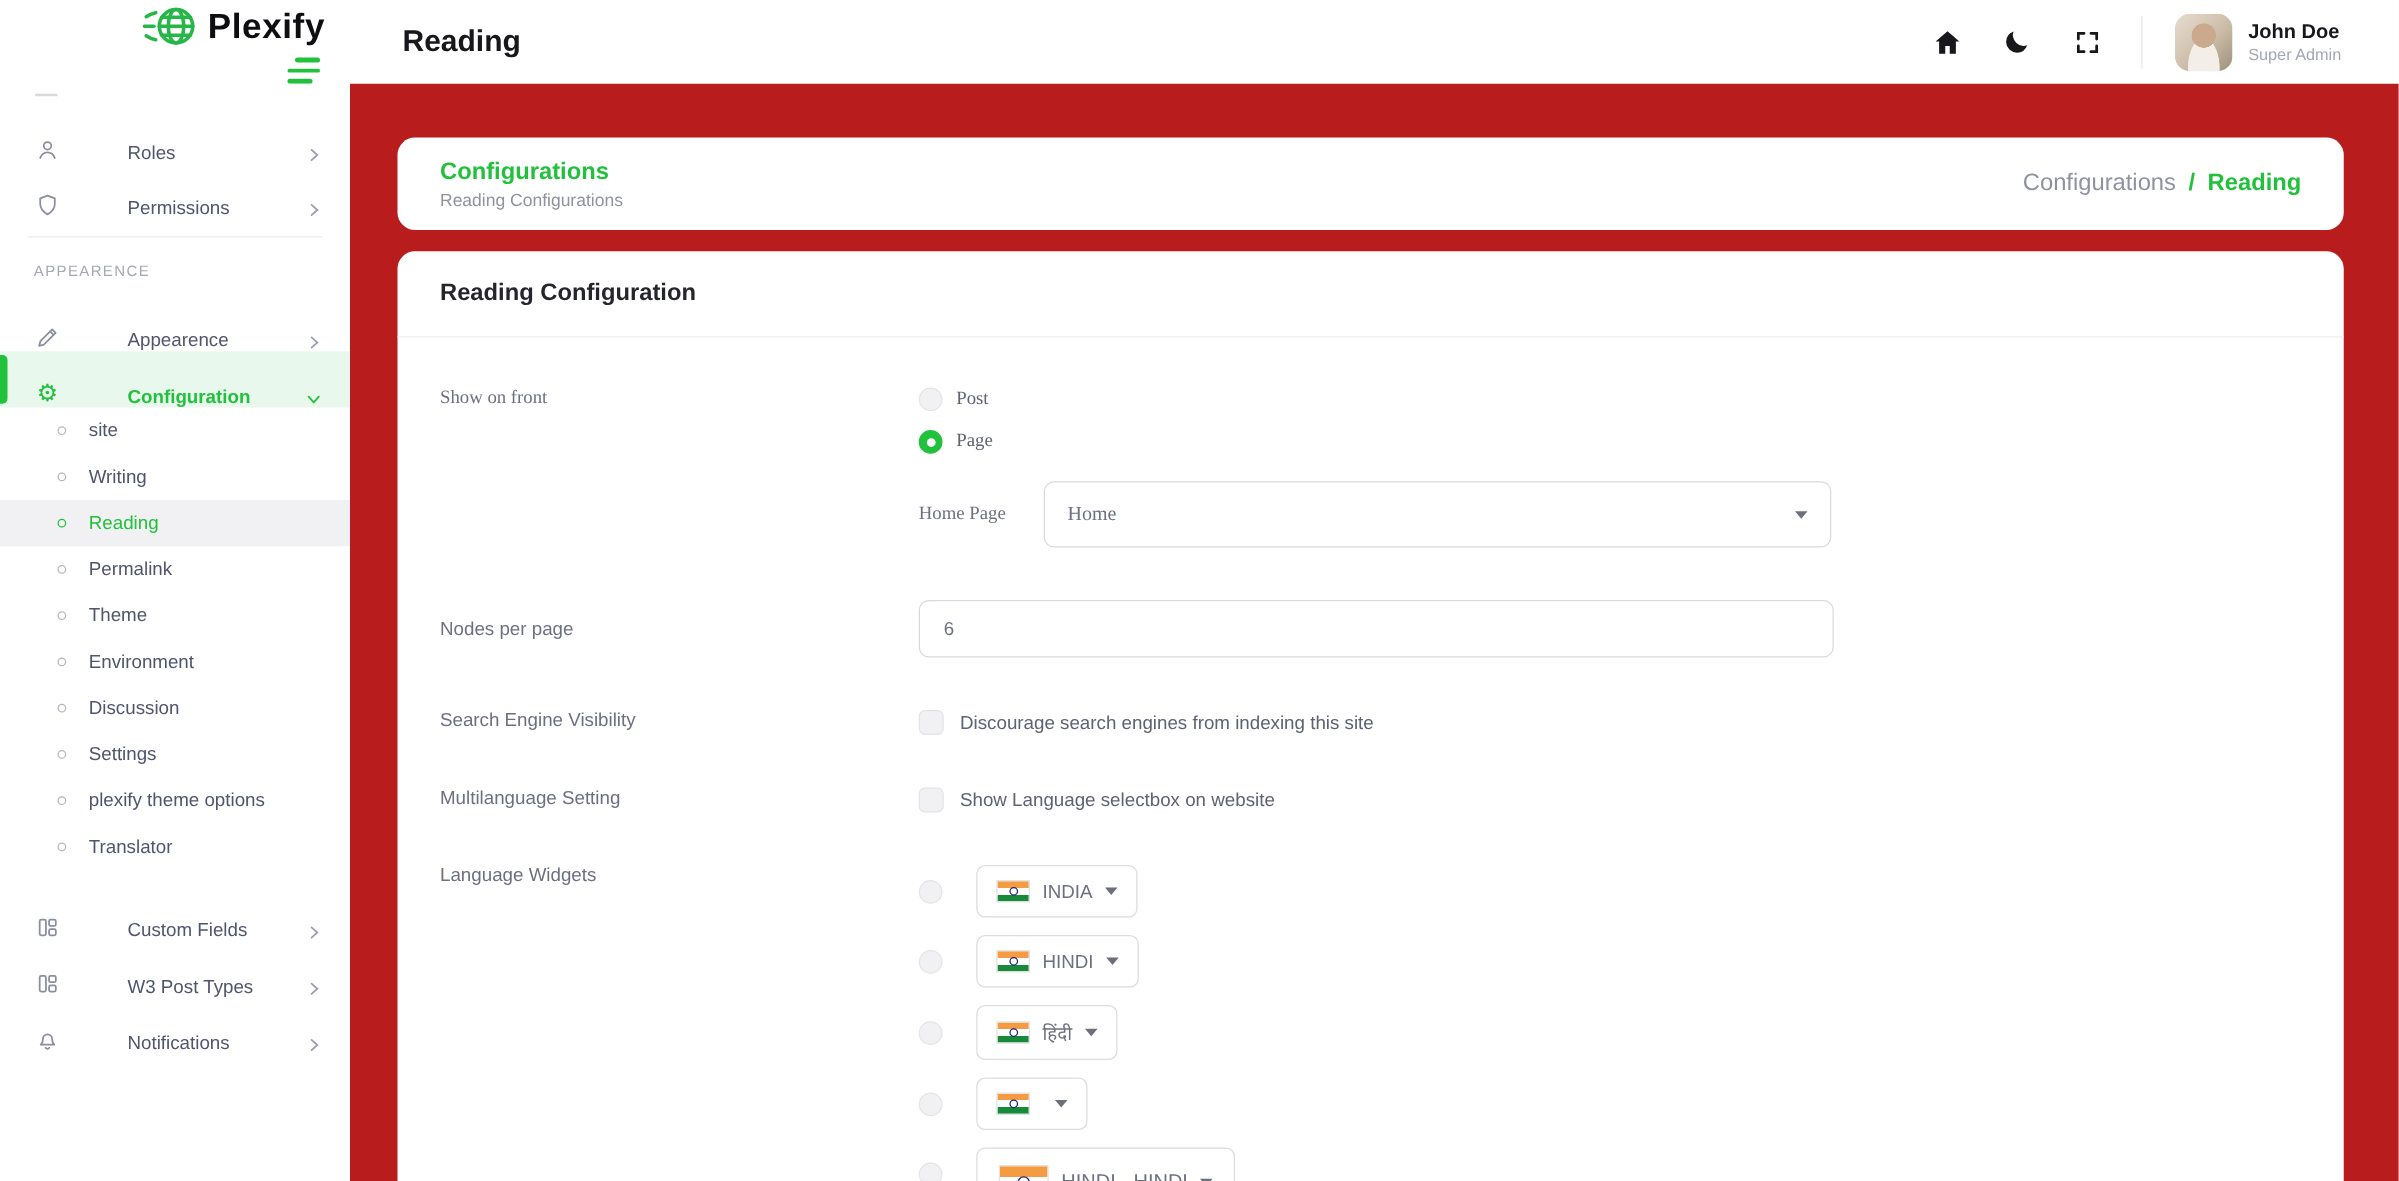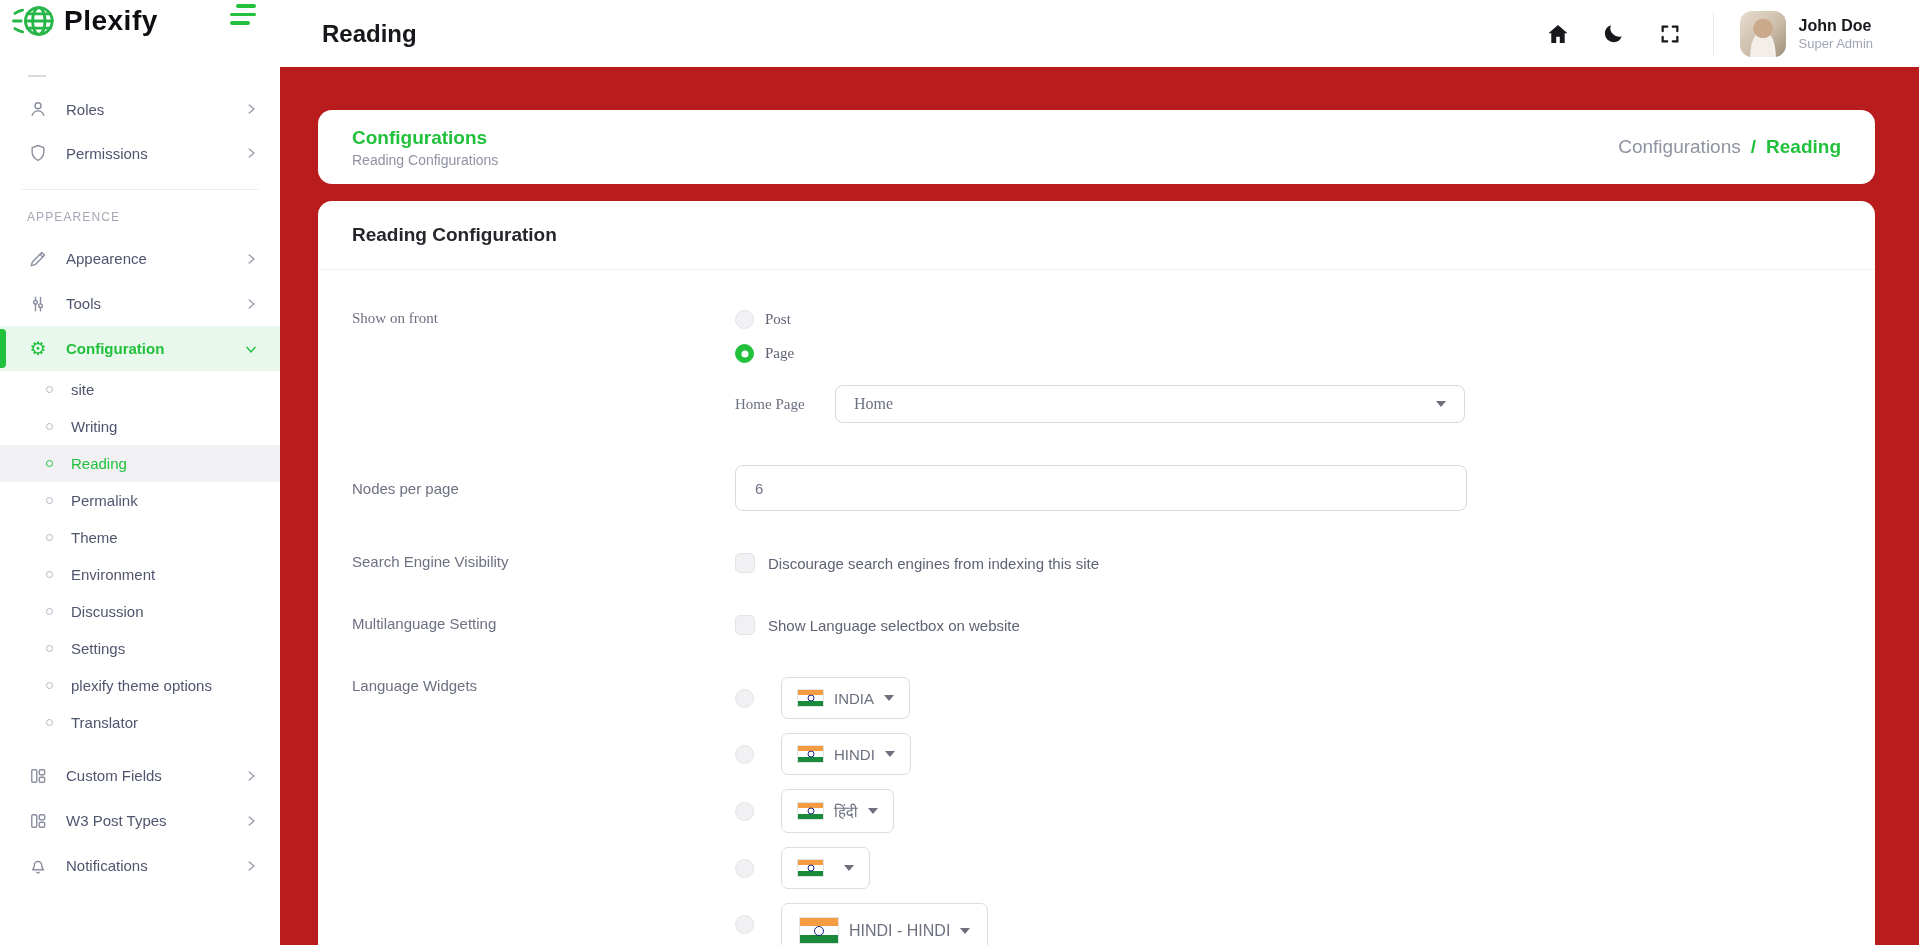--- a/index.html
+++ b/index.html
@@ -2,22 +2,22 @@
 <html><head>
 <meta charset="utf-8">
 <style>
   * { margin:0; padding:0; box-sizing:border-box; }
   html,body { width:1919px; height:945px; overflow:hidden; background:#f4f4f6;
     font-family:"Liberation Sans","DejaVu Sans",sans-serif; }
   .app { position:relative; width:1919px; height:945px; overflow:hidden; }
 
   
   .topbar { height:67px; background:#fff; display:flex; align-items:center; }
-  .brand-area { width:280px; min-width:280px; height:100%; display:flex; align-items:flex-start;
-    padding:0 20px 0 12px; justify-content:space-between; }
+  .brand-area { width:280px; min-width:280px; height:100%; display:flex; align-items:flex-end;
+    padding:0 20px 0 12px; justify-content:space-between;flex-direction:column; }
   .brand { display:flex; align-items:center; gap:6px; }
   .brand-word { font-size:28px; font-weight:bold; color:#0e0e12; letter-spacing:.5px; }
   .hamburger { display:flex; flex-direction:column; gap:5px; cursor:pointer; padding:4px; }
   .hamburger span { display:block; width:26px; height:3.5px; border-radius:2px; background:#21c13c; }
   .hamburger span:nth-child(1){ width:20px; align-self:flex-end; }
   .hamburger span:nth-child(3){ width:20px; }
   .page-title { font-size:24px; font-weight:bold; color:#17171c; margin-left:42px; }
   .topbar-right { margin-left:auto; display:flex; align-items:center; margin-right:46px; }
   .tb-icon { width:26px; height:26px; display:flex; align-items:center; justify-content:center;
     margin-left:30px; cursor:pointer; color:#17171c; }
@@ -28,22 +28,22 @@
       radial-gradient(circle at 50% 38%, #caa98c 0 26%, transparent 27%),
       radial-gradient(ellipse at 50% 95%, #f3efe8 0 38%, transparent 40%),
       linear-gradient(135deg,#e8ddd0 0%,#cbbda8 55%,#9d8f7b 100%); }
   .user-name { font-size:16px; font-weight:bold; color:#17171c; line-height:1.2; }
   .user-role { font-size:13px; color:#a3a6b7; }
 
   
   .layout { display:flex; height:878px; }
   .sidebar { width:280px; min-width:280px; background:#fff; height:100%; overflow:hidden; padding-top:4px; }
   .mini-divider { width:18px; height:2px; background:#d9d9de; margin:4px 0 10px 28px; }
-  .sitem { height:44px; display:flex; align-items:center; padding:0 22px 0 27px; cursor:pointer;
-    color:#50556e; position:relative; }
+  .sitem { height:44px; display:flex; align-items:flex-end; padding:0 22px 0 27px; cursor:pointer;
+    color:#50556e; position:relative;gap:36px; }
   .sicon { width:22px; height:22px; display:flex; align-items:center; justify-content:center;
     color:#8b8e9f; margin-right:17px; }
   .slabel { font-size:15px; flex:1; }
   .schev { color:#9a9dac; display:flex; }
   .divider { height:1px; background:#ececef; margin:14px 22px; }
   .section-title { font-size:12px; letter-spacing:1.1px; color:#a5a8b5; margin:20px 0 12px 27px; }
   .sitem.main { height:45px; }
   .sitem.active-parent { background:#e9f8ec; color:#21c13c; font-weight:bold; }
   .sitem.active-parent .sicon { color:#21c13c; }
   .sitem.active-parent .schev { color:#21c13c; }
@@ -84,21 +84,21 @@
     position:relative; flex:none; cursor:pointer; }
   .radio.checked { background:#21c13c; border-color:#21c13c; }
   .radio.checked::after { content:""; position:absolute; left:50%; top:50%; width:7px; height:7px;
     transform:translate(-50%,-50%); background:#fff; border-radius:50%; }
   .radio-line { display:flex; align-items:center; gap:11px; }
   .radio-line + .radio-line { margin-top:15px; }
   .opt-label { font-size:15px; color:#5f6273; }
 
   .homepage-line { display:flex; align-items:center; margin-top:22px; }
   .inline-label { width:100px; font-size:15px; color:#6d7081; }
-  .select { width:630px; height:38px; border:1px solid #d9d8de; border-radius:8px; background:#fff;
+  .select { width:630px; height:53px; border:1px solid #d9d8de; border-radius:8px; background:#fff;
     display:flex; align-items:center; padding:0 18px; font-size:16px; color:#6d7081; cursor:pointer; }
   .select .sel-caret { margin-left:auto; }
   .caret { width:0; height:0; border-left:5px solid transparent; border-right:5px solid transparent;
     border-top:6px solid #6d6f7c; }
 
   .text-input { width:732px; height:46px; border:1px solid #d9d8de; border-radius:8px; padding:0 19px;
     font-size:15px; color:#6d7081; font-family:inherit; outline:none; background:#fff; }
 
   .check-line { display:flex; align-items:center; gap:13px; }
   .checkbox { width:20px; height:20px; border-radius:5px; background:#f1f1f3; border:1px solid #e4e4e8;
@@ -225,36 +225,20 @@
           </svg>
         </span>
         <span class="slabel">Appearence</span>
         <span class="schev">
           <svg width="14" height="14" viewBox="0 0 24 24" fill="none" stroke="currentColor" stroke-width="2.4" stroke-linecap="round">
               <path d="M9 5l8 7-8 7"></path>
             </svg>
         </span>
       </div>
 
-      <div class="sitem main">
-        <span class="sicon">
-          <svg width="20" height="20" viewBox="0 0 24 24" fill="none" stroke="currentColor" stroke-width="1.7" stroke-linecap="round">
-            <path d="M9 4v3.5M9 12.5V20"></path>
-              <circle cx="9" cy="10" r="2.2"></circle>
-            <path d="M15 4v7.5M15 16.5V20"></path>
-              <circle cx="15" cy="14" r="2.2"></circle>
-          </svg>
-        </span>
-        <span class="slabel">Tools</span>
-        <span class="schev">
-          <svg width="14" height="14" viewBox="0 0 24 24" fill="none" stroke="currentColor" stroke-width="2.4" stroke-linecap="round">
-              <path d="M9 5l8 7-8 7"></path>
-            </svg>
-        </span>
-      </div>
 
       <div class="sitem main active-parent">
         <span class="sicon">
           <span class="gear-glyph">⚙</span>
         </span>
         <span class="slabel">Configuration</span>
         <span class="schev">
           <svg width="14" height="14" viewBox="0 0 24 24" fill="none" stroke="currentColor" stroke-width="2.4" stroke-linecap="round">
               <path d="M5 9l7 8 7-8"></path>
             </svg>

